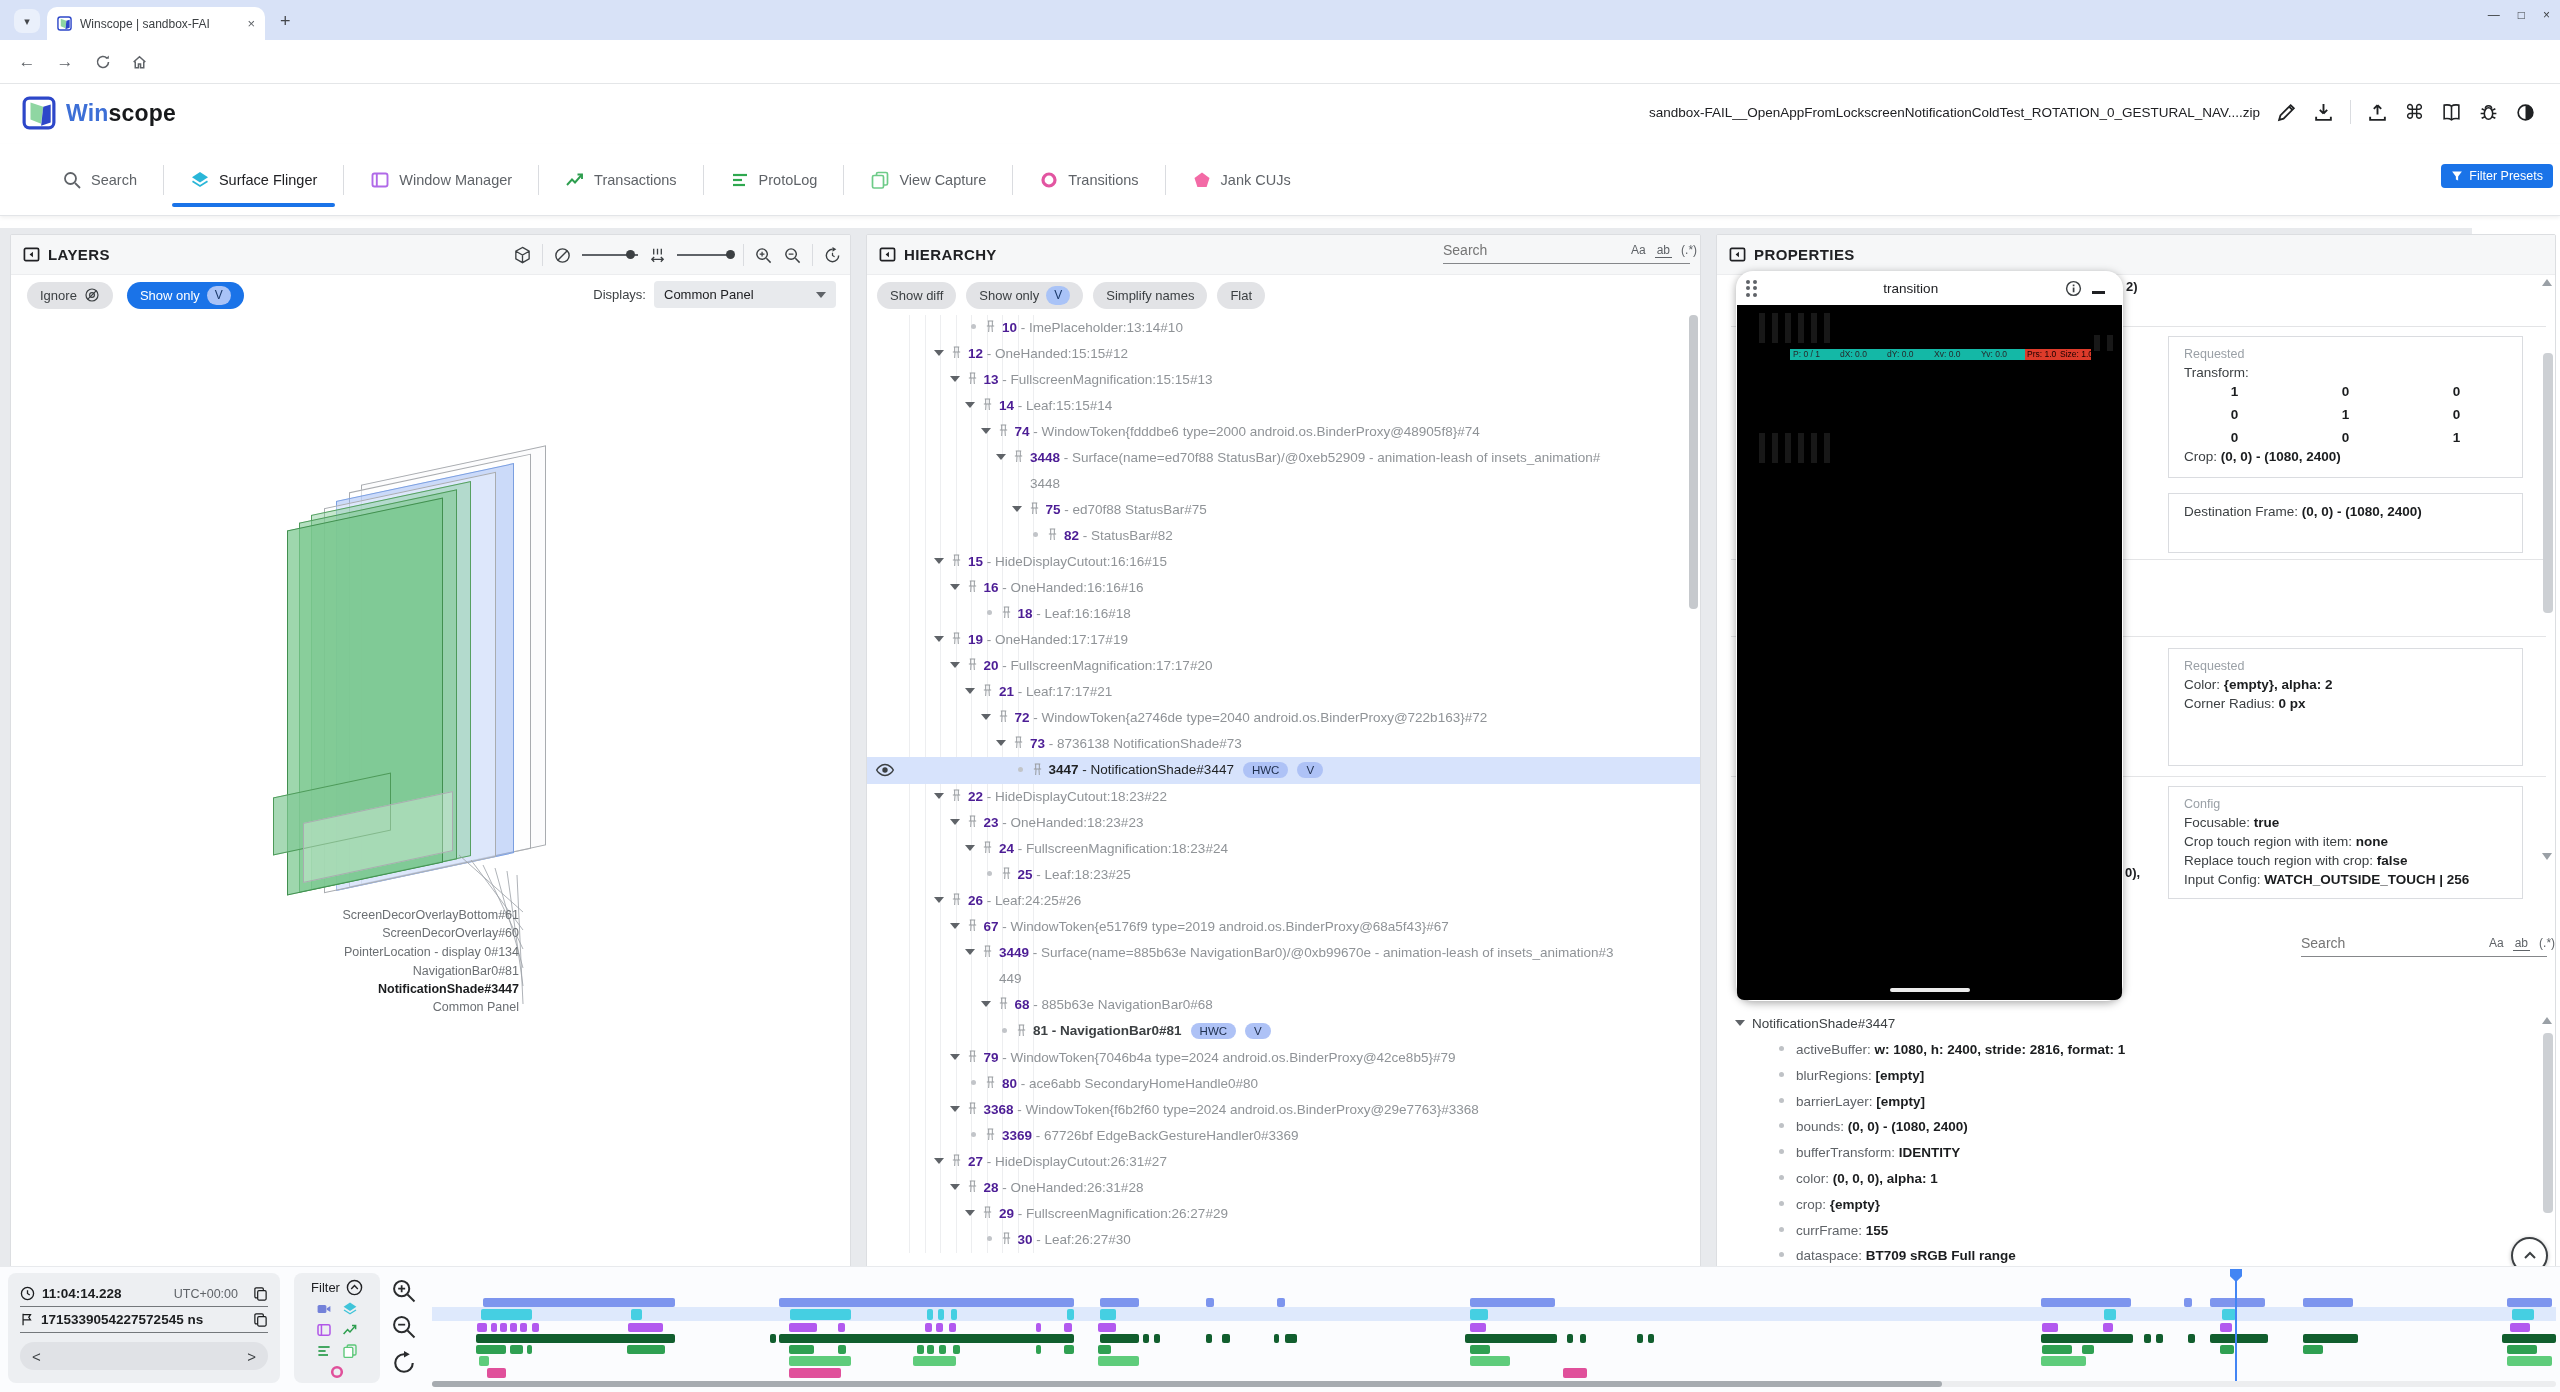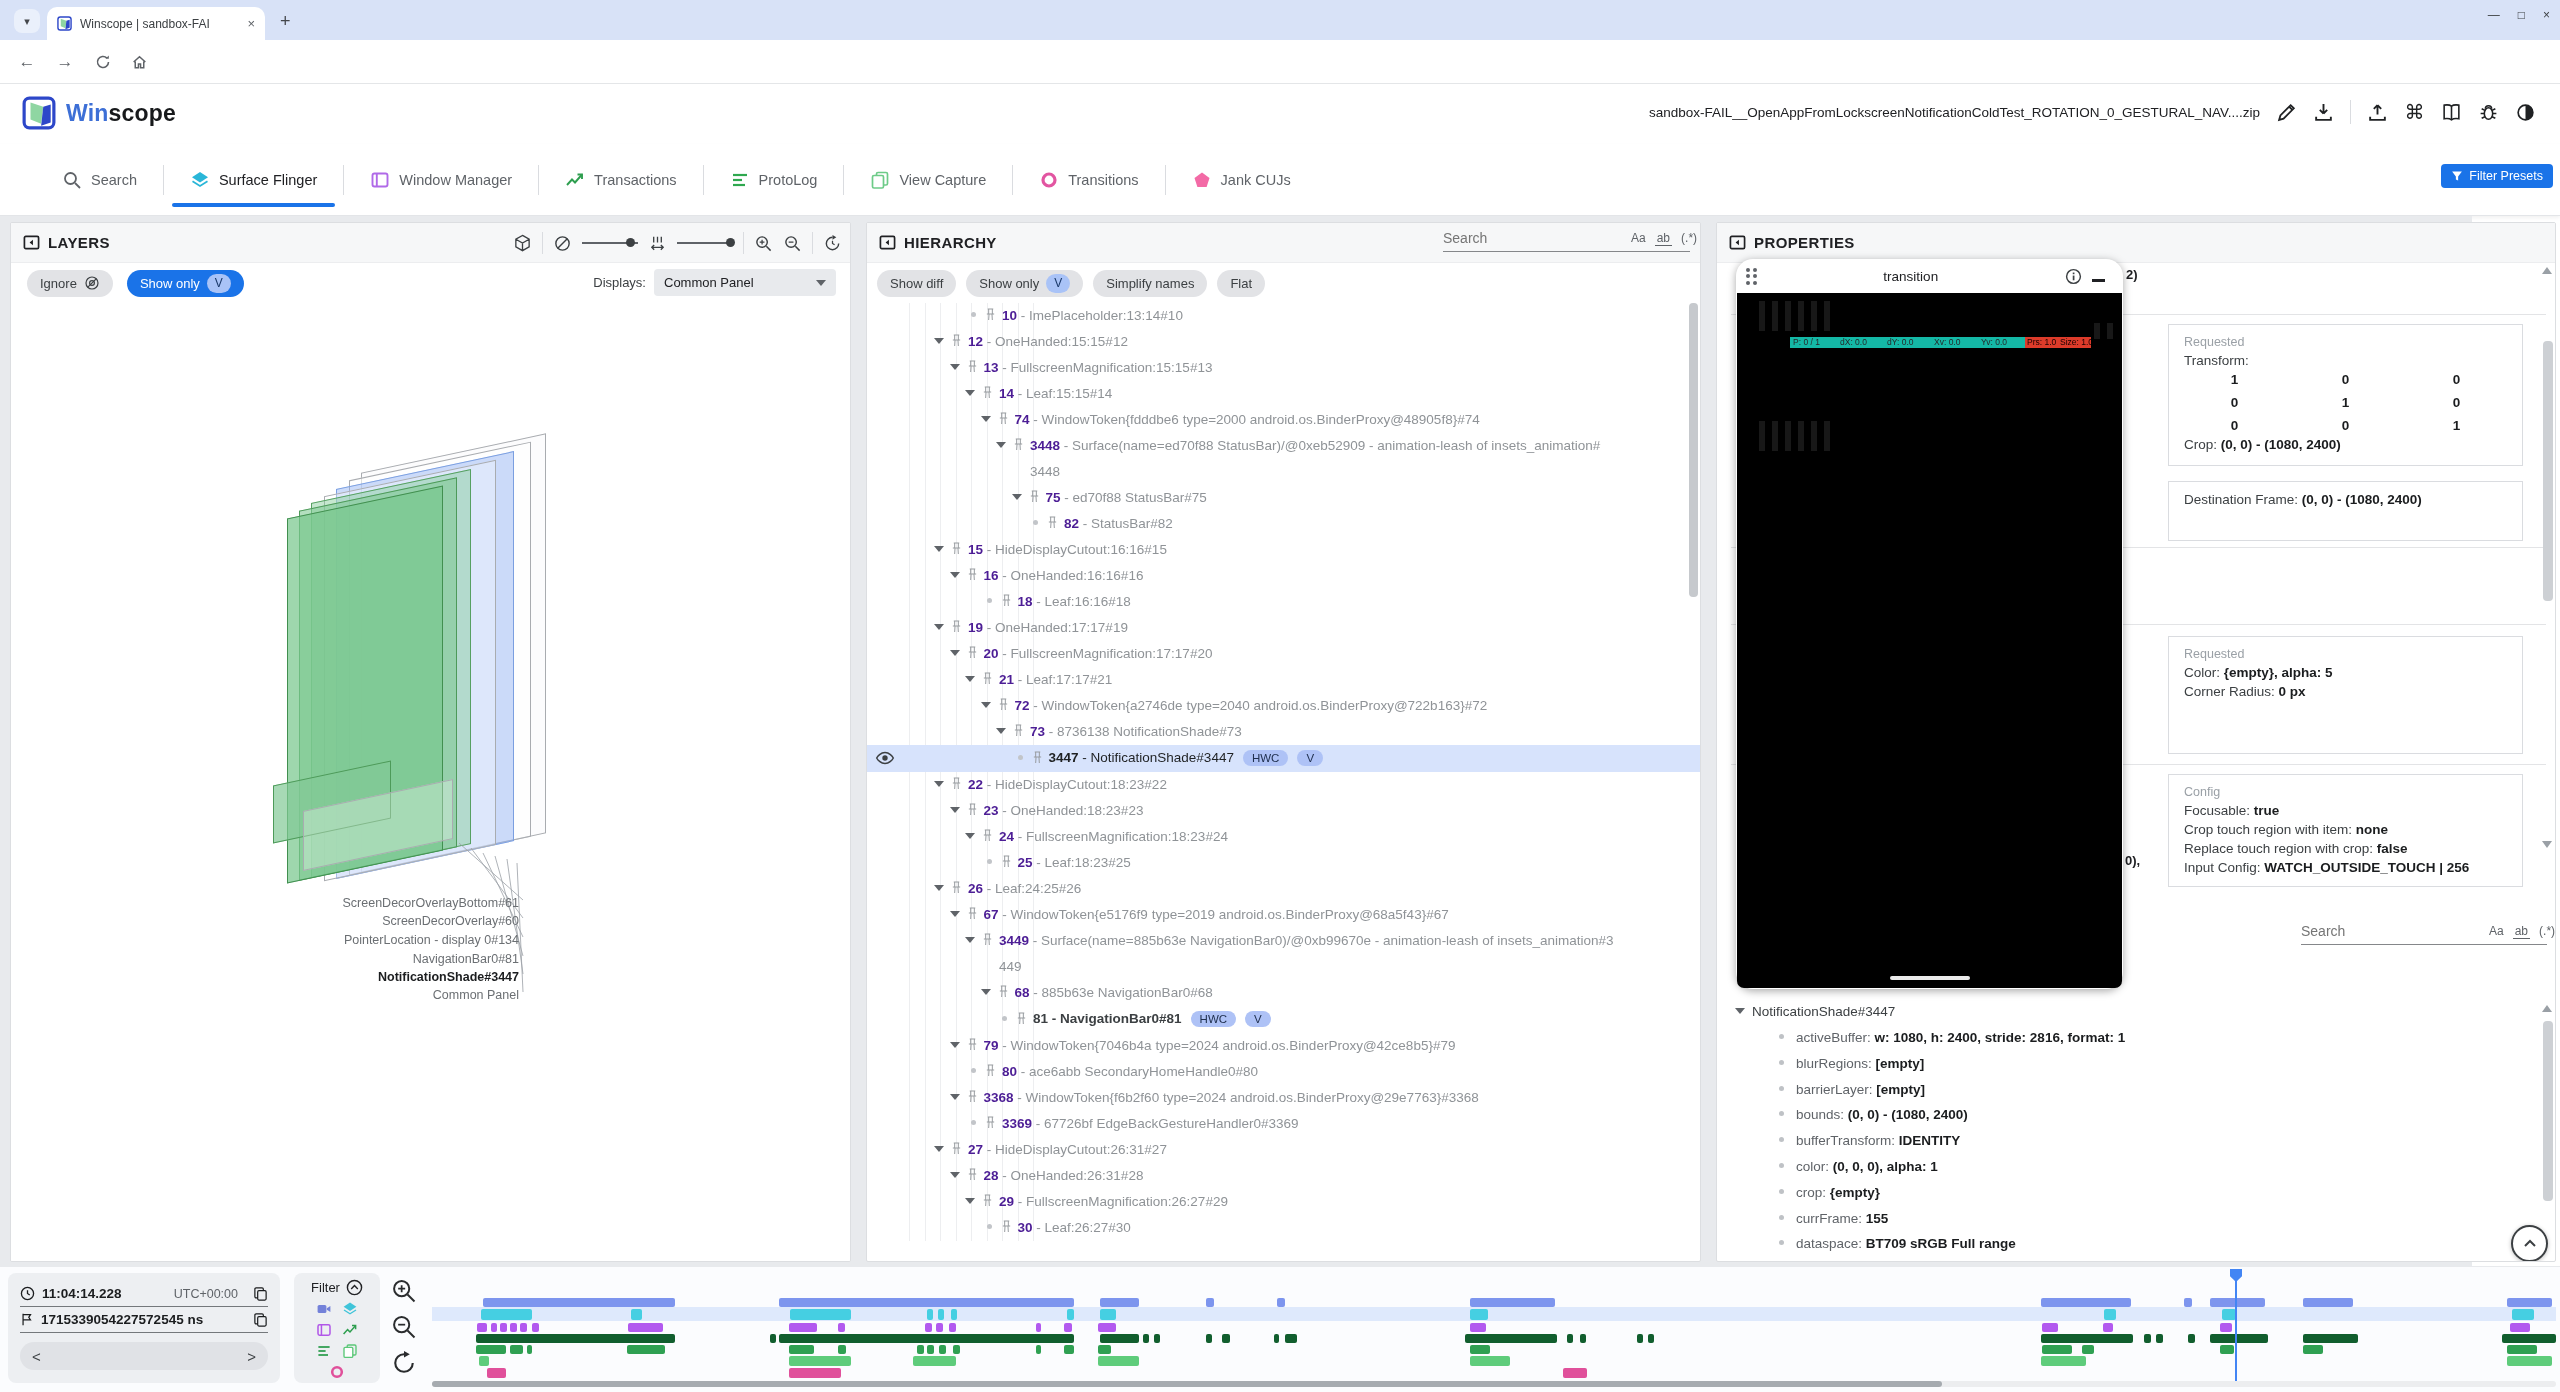--- a/index.html
+++ b/index.html
@@ -37,21 +37,21 @@
   #navbar { position:absolute; left:0; top:144px; width:2560px; height:72px; background:#fff; border-bottom:1px solid #E3E5E8; box-shadow:0 2px 4px rgba(0,0,0,.06); }
   #navtabs { position:absolute; left:36px; top:0; height:71px; display:flex; align-items:center; }
   .navtab { position:relative; height:71px; display:flex; align-items:center; gap:9px; padding:0 26px; font-size:14.5px; color:#5F6368; }
   .navtab .ic { width:20px; height:20px; }
   .navtab.active { color:#202124; }
   .navtab.active .under { position:absolute; left:8px; right:8px; bottom:8px; height:4px; background:#1A73E8; border-radius:2px; }
   .navdiv { width:1px; height:30px; background:#DADCE0; }
   #filterpresets { position:absolute; right:7px; top:20px; height:24px; background:#1A73E8; color:#fff; font-size:12.5px; border-radius:4px; display:flex; align-items:center; gap:6px; padding:0 10px; }
 
   
-  #main { position:absolute; left:0; top:216px; width:2472px; height:1050px; background:#E8EAED;padding-left:7px; }
+  #main { position:absolute; left:0; top:228px; width:2472px; height:1050px; background:#E8EAED;padding-left:7px; }
   .panel { position:absolute; top:6px; height:1040px; background:#fff; border:1px solid #DCDEE1; border-radius:2px; overflow:hidden; }
   #panel-layers { left:10px; width:841px; }
   #panel-hierarchy { left:866px; width:835px; }
   #panel-properties { left:1716px; width:840px; }
   .phead { height:40px; background:#F6F7F8; border-bottom:1px solid #ECEDEF; display:flex; align-items:center; padding:0 12px; gap:8px; position:relative; }
   .ptitle { font-size:15px; font-weight:700; color:#202124; letter-spacing:.4px; }
   .collic { width:17px; height:17px; color:#202124; }
 
   
   #layers-tools { position:absolute; right:8px; top:0; height:40px; display:flex; align-items:center; gap:10px; color:#3C4043; }
@@ -662,21 +662,21 @@
             <b>0</b>
             <b>1</b>
           </div>
           <div class="pline">Crop: <b>(0, 0) - (1080, 2400)</b></div>
         </div>
         <div class="pbox" style="top: 258px; height: 60px;">
           <div class="pline">Destination Frame: <b>(0, 0) - (1080, 2400)</b></div>
         </div>
         <div class="pbox" style="top: 413px; height: 118px;">
           <div class="pcap">Requested</div>
-          <div class="pline">Color: <b>{empty}, alpha: 5</b></div>
+          <div class="pline">Color: <b>{empty}, alpha: 2</b></div>
           <div class="pline">Corner Radius: <b>0 px</b></div>
         </div>
         <div class="pbox" style="top: 551px; height: 113px;">
           <div class="pcap">Config</div>
           <div class="pline">Focusable: <b>true</b></div>
           <div class="pline">Crop touch region with item: <b>none</b></div>
           <div class="pline">Replace touch region with crop: <b>false</b></div>
           <div class="pline">Input Config: <b>WATCH_OUTSIDE_TOUCH | 256</b></div>
         </div>
       </div>

